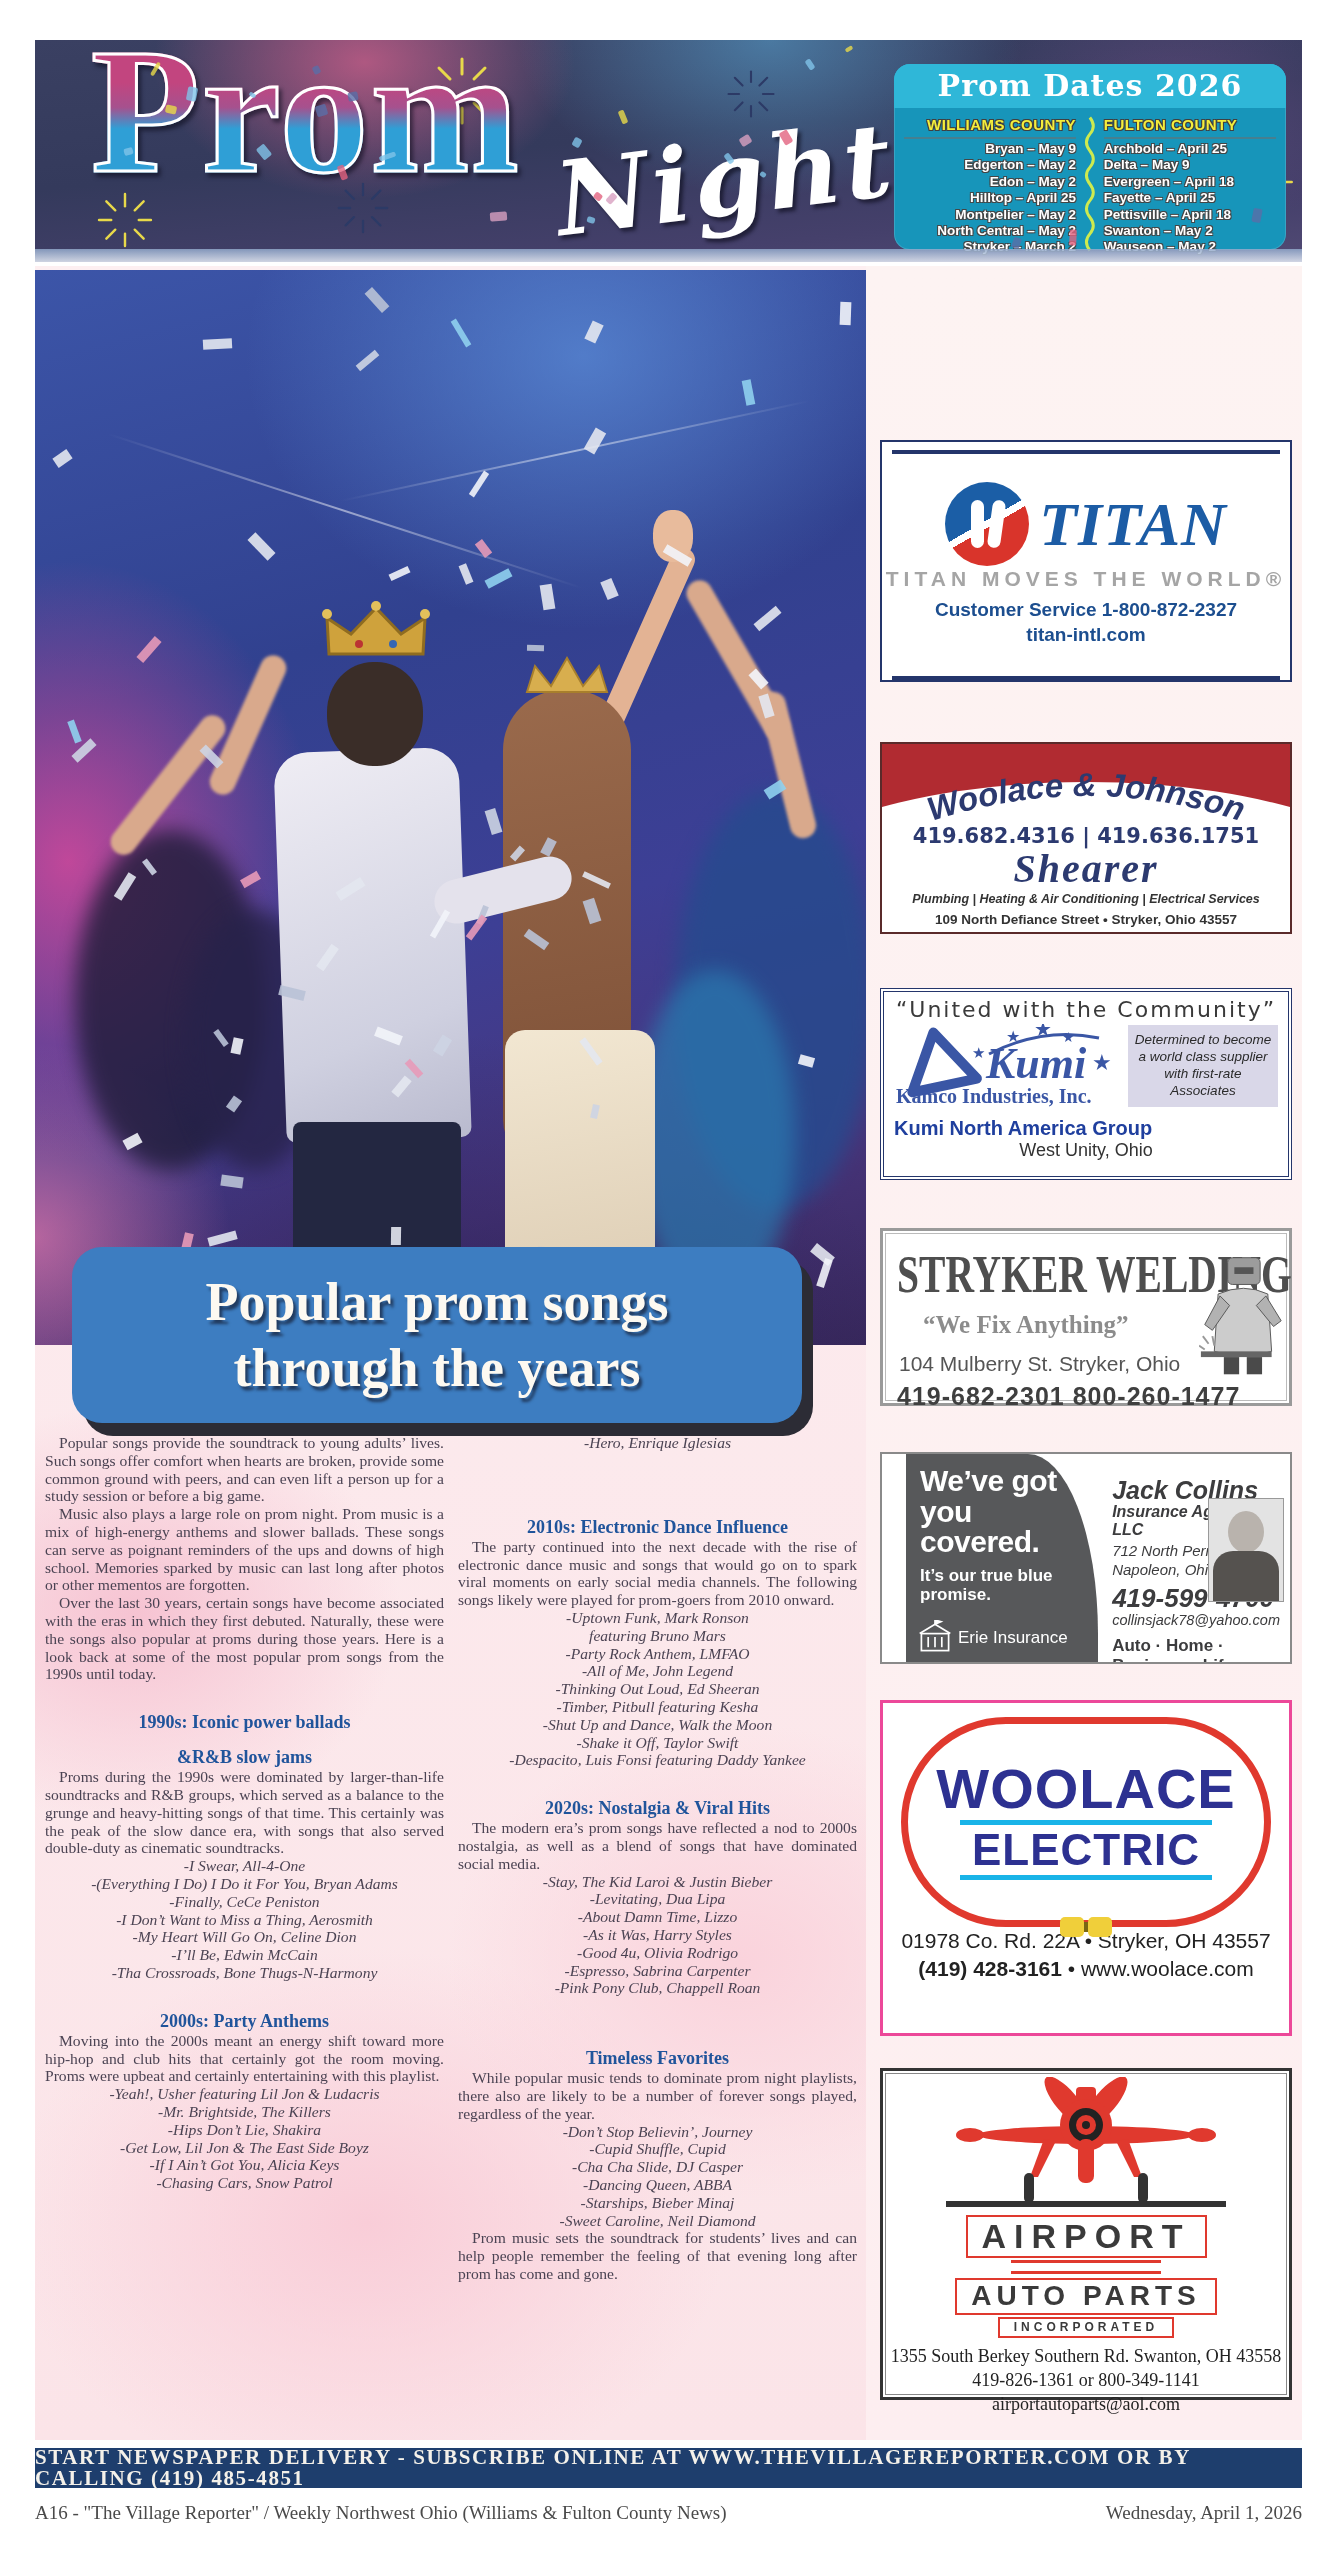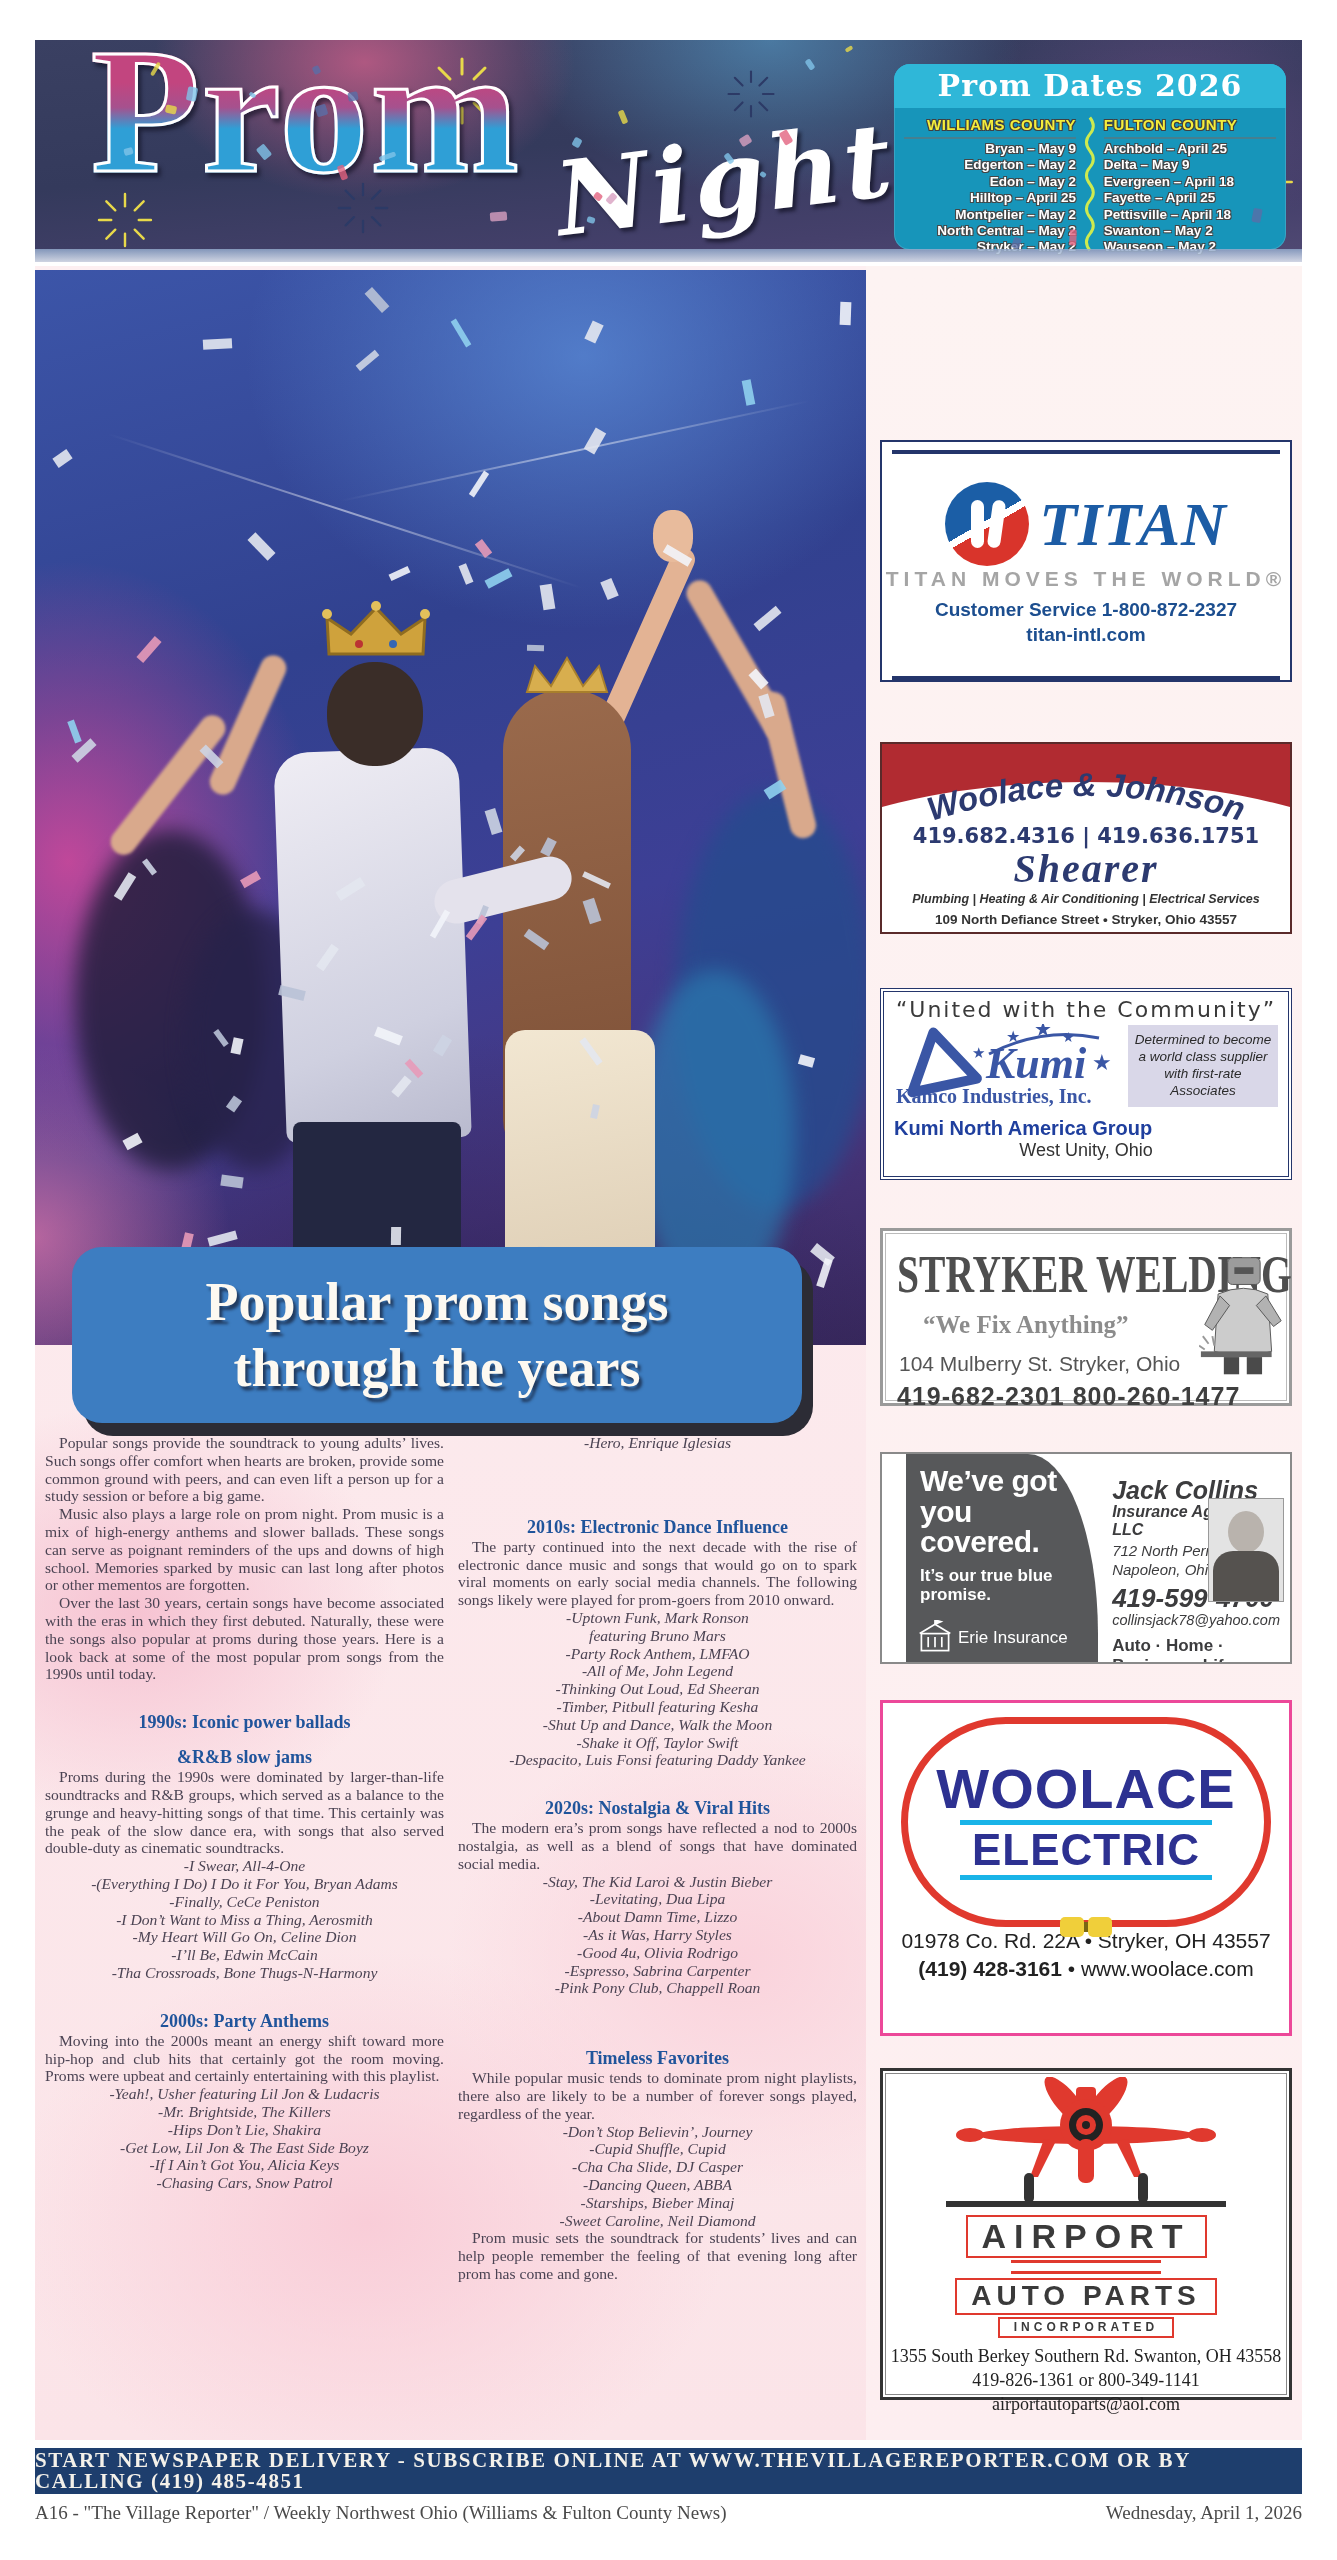--- a/index.html
+++ b/index.html
@@ -170,21 +170,21 @@
   
   #ad-airport{top:2068px;height:332px;border:3px solid #333;box-shadow:0 0 0 2px #fff inset,0 0 0 3px #888 inset;
       text-align:center;padding-top:6px;}
   .ap-box{display:inline-block;border:2px solid #e0392e;padding:1px 14px;margin-top:2px;}
   .ap-name1{font:bold 34px/1.1 "Liberation Sans",sans-serif;color:#3a3a3a;letter-spacing:8px;}
   .ap-rules{width:150px;height:8px;margin:2px auto;border-top:3px solid #e0392e;border-bottom:3px solid #e0392e;}
   .ap-name2{font:bold 28px/1.1 "Liberation Sans",sans-serif;color:#3a3a3a;letter-spacing:5px;}
   .ap-name3{font:bold 12px/1.2 "Liberation Sans",sans-serif;color:#3a3a3a;letter-spacing:4px;}
   .ap-addr{font:18px/1.35 "Liberation Serif",serif;color:#222;margin-top:6px;}
   
-  #bottom-banner{position:absolute;left:35px;top:2448px;width:1267px;height:46px;background:#1e3e6d;
+  #bottom-banner{position:absolute;left:35px;top:2448px;width:1267px;height:40px;background:#1e3e6d;
       display:flex;align-items:center;justify-content:flex-end;}
   #bottom-banner div{font:bold 21px/1 "Liberation Serif",serif;color:#f4f1ea;letter-spacing:1.6px;}
   #footer{position:absolute;left:35px;top:2502px;width:1267px;display:flex;justify-content:space-between;
       font:19px/1.2 "Liberation Serif",serif;color:#4a4a4a;}
 </style>
 </head>
 <body>
 
 <div id="page">
 
@@ -258,21 +258,21 @@
       <div class="pd-body">
         <div class="pd-col w">
           <div class="pd-head">WILLIAMS COUNTY</div>
           <div>
               <div class="pd-row">Bryan – May 9</div>
               <div class="pd-row">Edgerton – May 2</div>
               <div class="pd-row">Edon – May 2</div>
               <div class="pd-row">Hilltop – April 25</div>
               <div class="pd-row">Montpelier – May 2</div>
               <div class="pd-row">North Central – May 2</div>
-              <div class="pd-row">Stryker – May 2</div>
+              <div class="pd-row">Stryker – March 2</div>
             </div>
         </div>
         <svg class="pd-wave" width="12" height="136" viewBox="0 0 12 136">
           <path d="M6 0 q7 9 0 17 t0 17 t0 17 t0 17 t0 17 t0 17 t0 17 t0 17" stroke="#cdea4f" stroke-width="3" fill="none"></path>
         </svg>
         <div class="pd-col f">
           <div class="pd-head">FULTON COUNTY</div>
           <div>
               <div class="pd-row">Archbold – April 25</div>
               <div class="pd-row">Delta – May 9</div>

